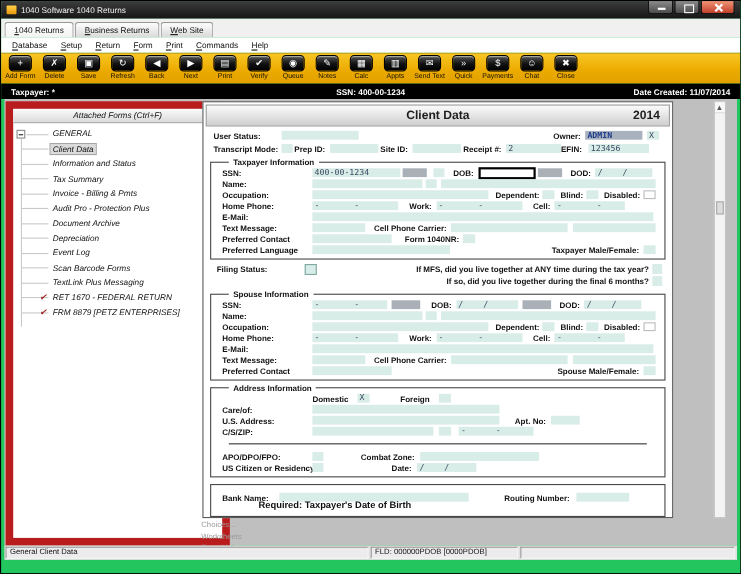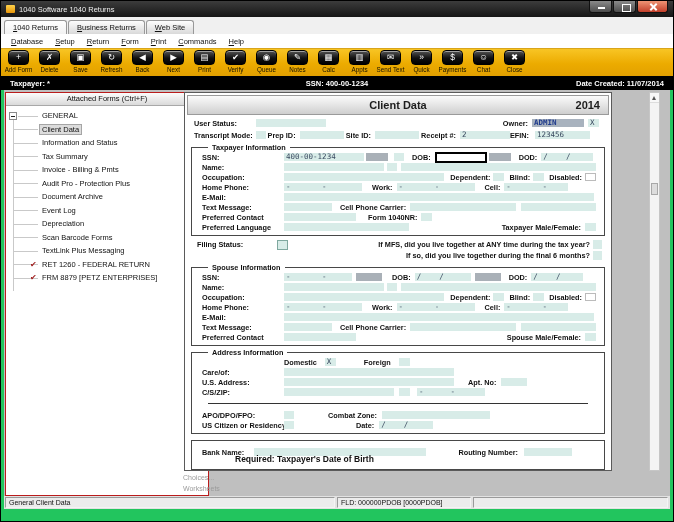--- a/index.html
+++ b/index.html
@@ -43,21 +43,21 @@
   
   .infobar { height:14px; background:#000; color:#fff; font-weight:bold; font-size:7.5px;
     display:grid; grid-template-columns:1fr auto 1fr; align-items:center; padding:0 9px; }
   .infobar .center { text-align:center; }
   .infobar .right { text-align:right; }
 
   
   .main { position:absolute; top:89px; bottom:25px; left:3px; right:3px; background:#BFBFBF; }
 
   
-  .sidebar { position:absolute; left:1px; top:2px; bottom:0; width:204px; background:#fff; border:1px solid #b91c1c; }
+  .sidebar { position:absolute; left:1px; top:2px; bottom:0; width:204px; background:#fff; border:7px solid #b91c1c;font-style:italic; }
   .sidebar-header { height:13px; line-height:12px; text-align:center; font-size:7.5px; color:#111;
     background:linear-gradient(#FCFCFC,#DADADA); border-bottom:1px solid #A8A8A8; cursor:pointer; }
   .tree { position:relative; padding-top:3px; font-size:7.5px; color:#111; }
   .tree-vline { position:absolute; left:7px; top:9px; width:1px; height:176px; background:#C9C9C9; }
   .tree-row { position:relative; height:13.5px; line-height:13.5px; padding-left:36px; white-space:nowrap; cursor:pointer; }
   .tree-row::before { content:""; position:absolute; left:8px; top:6.5px; width:24px; border-top:1px solid #C9C9C9; }
   .tree-row.t-group::before { left:12px; width:20px; }
   .expander { display:none; position:absolute; left:3px; top:3px; width:8px; height:8px; background:#fff; border:1px solid #8a8a8a; }
   .expander::after { content:""; position:absolute; left:1px; top:3px; width:4px; height:1px; background:#222; }
   .t-group .expander { display:block; }
@@ -254,41 +254,41 @@
             <span class="tree-label">Audit Pro - Protection Plus</span>
           </div>
           <div class="tree-row t-item">
             
             
             <span class="tree-label">Document Archive</span>
           </div>
           <div class="tree-row t-item">
             
             
+            <span class="tree-label">Depreciation</span>
+          </div>
+          <div class="tree-row t-item">
+            
+            
             <span class="tree-label">Event Log</span>
           </div>
           <div class="tree-row t-item">
             
             
-            <span class="tree-label">Depreciation</span>
-          </div>
-          <div class="tree-row t-item">
-            
-            
             <span class="tree-label">Scan Barcode Forms</span>
           </div>
           <div class="tree-row t-item">
             
             
             <span class="tree-label">TextLink Plus Messaging</span>
           </div>
           <div class="tree-row t-check">
             
             <span class="checkmark">✔</span>
-            <span class="tree-label">RET 1260 - FEDERAL RETURN</span>
+            <span class="tree-label">RET 1670 - FEDERAL RETURN</span>
           </div>
           <div class="tree-row t-check">
             
             <span class="checkmark">✔</span>
             <span class="tree-label">FRM 8879 [PETZ ENTERPRISES]</span>
           </div>
       </div>
     </div>
 
     <div class="formbox">

